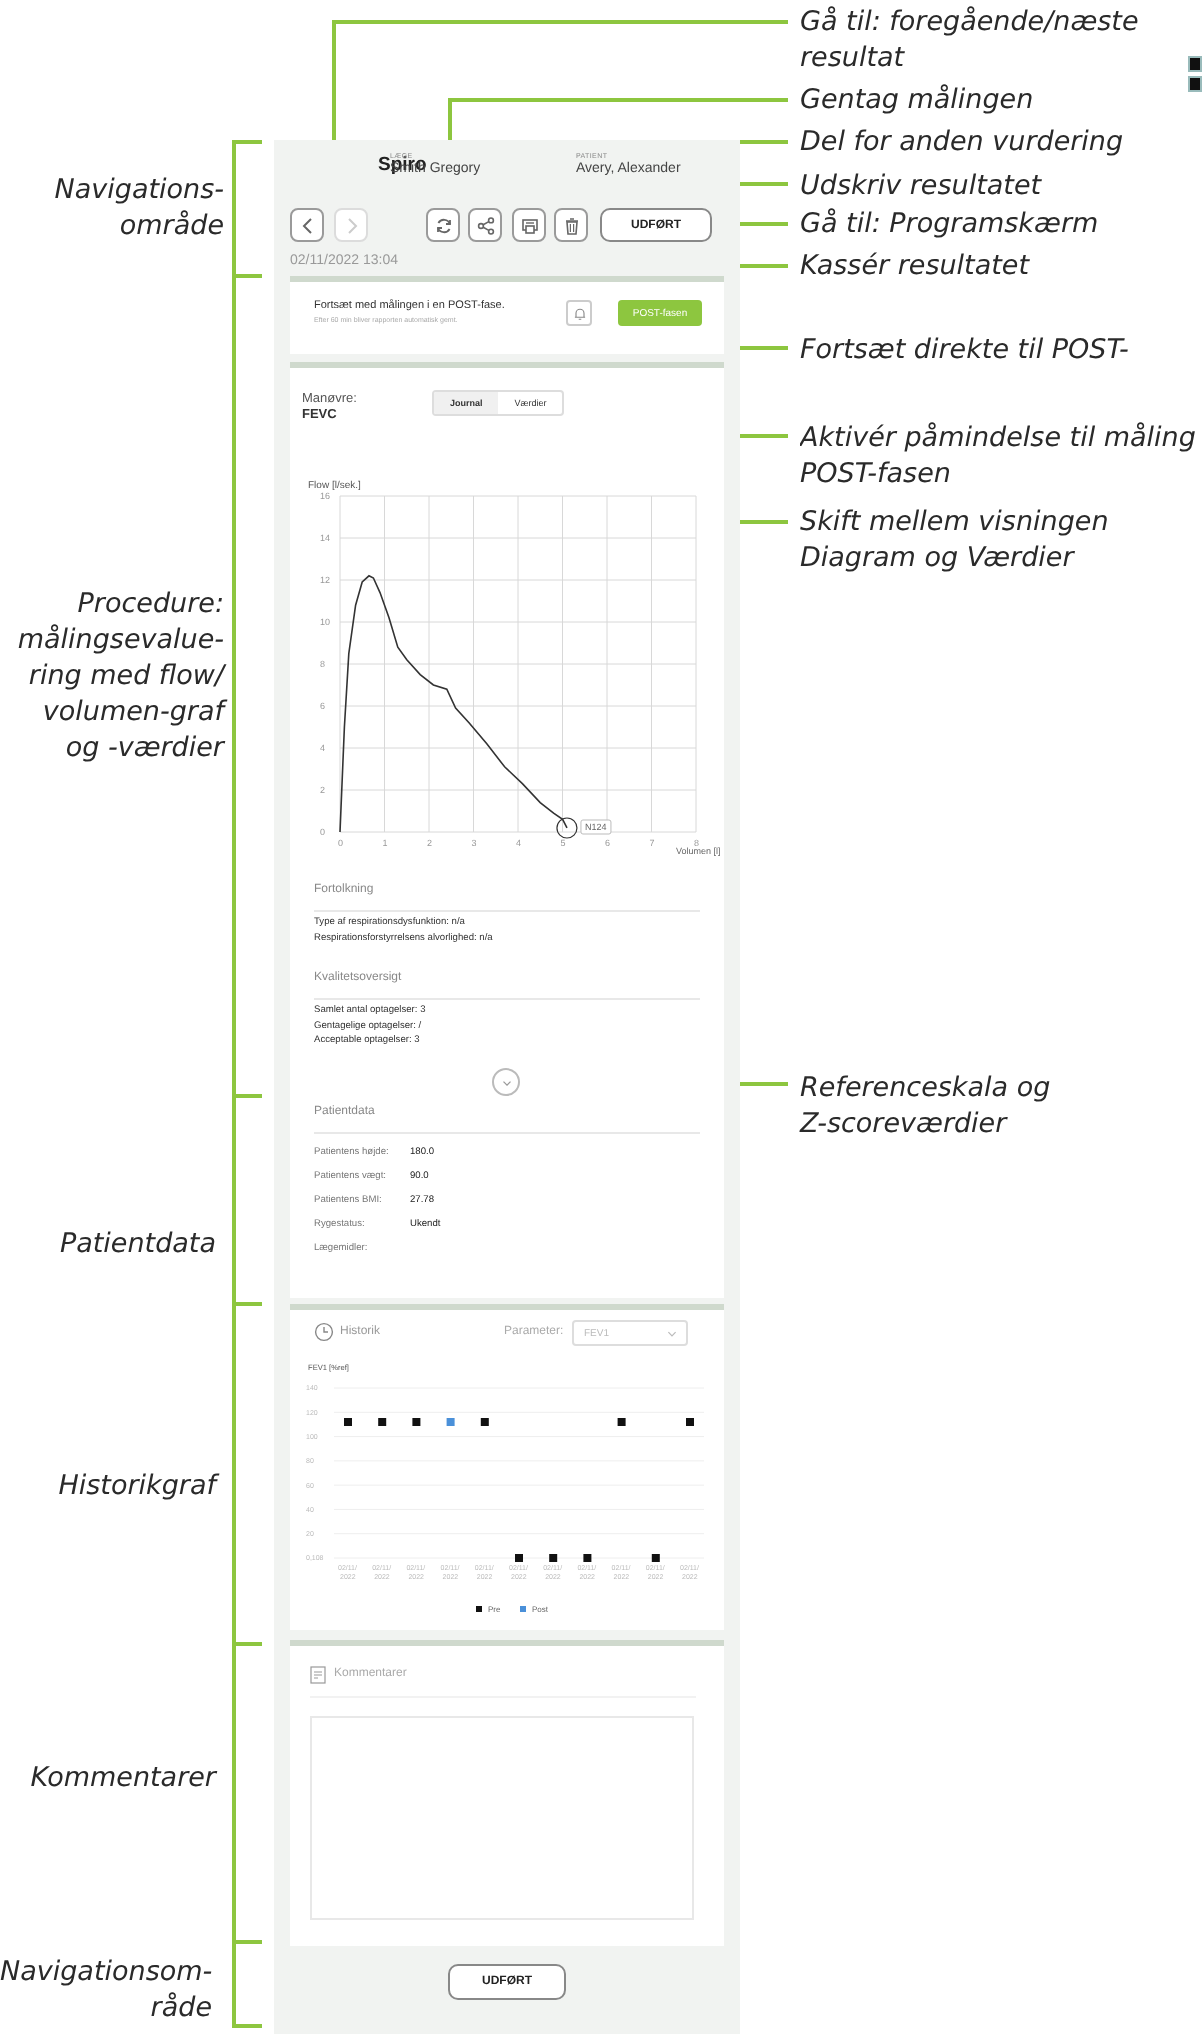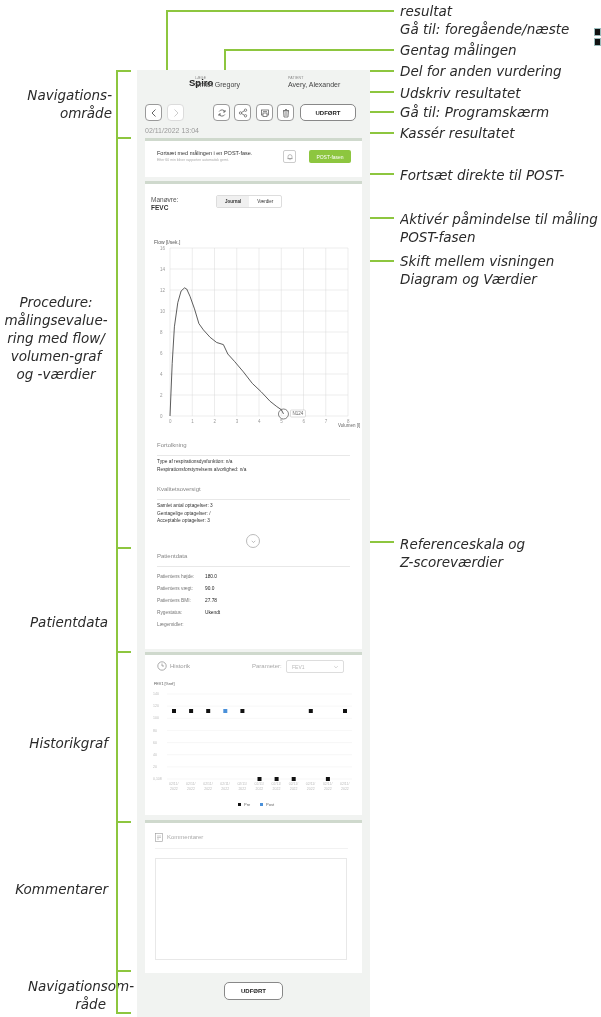--- a/index.html
+++ b/index.html
@@ -37,47 +37,47 @@
   .pd-val { position: absolute; left: 60px; font-size: 4.8px; color: #222; }
   .select { position: absolute; width: 58px; height: 13px; border: 1px solid #ddd; border-radius: 2px; font-size: 5px; color: #bbb; padding: 3px 5px; }
 </style>
 </head>
 <body>
 
 <div class="ann ann-left" style="left:0;top:86px;width:112px;">
   <div>Navigations-</div>
   <div>område</div>
 </div>
-<div class="ann ann-left" style="left:0;top:293px;width:112px;text-align:center;">
+<div class="ann ann-left" style="left:0;top:293px;width:112px;">
   <div>Procedure:</div>
   <div>målingsevalue-</div>
   <div>ring med flow/</div>
   <div>volumen-graf</div>
   <div>og -værdier</div>
 </div>
 <div class="ann ann-left" style="left:0;top:613px;width:108px;">Patientdata</div>
 <div class="ann ann-left" style="left:0;top:734px;width:108px;">Historikgraf</div>
 <div class="ann ann-left" style="left:0;top:880px;width:108px;">Kommentarer</div>
-<div class="ann ann-left" style="left:0;top:977px;width:106px;padding-left:28px;">
+<div class="ann ann-left" style="left:0;top:977px;width:106px;">
   <div>Navigationsom-</div>
   <div>råde</div>
 </div>
 
 <div class="gline" style="left:116px;top:70px;width:1.5px;height:943px;"></div>
 <div class="gline" style="left:116px;top:70px;width:15px;height:1.5px;"></div>
 <div class="gline" style="left:116px;top:137px;width:15px;height:1.5px;"></div>
 <div class="gline" style="left:116px;top:547px;width:15px;height:1.5px;"></div>
 <div class="gline" style="left:116px;top:651px;width:15px;height:1.5px;"></div>
 <div class="gline" style="left:116px;top:821px;width:15px;height:1.5px;"></div>
 <div class="gline" style="left:116px;top:970px;width:15px;height:1.5px;"></div>
 <div class="gline" style="left:116px;top:1012px;width:15px;height:1.5px;"></div>
 
 <div class="ann" style="left:400px;top:2px;width:200px;">
+  <div>Gå til: foregående/næste</div>
   <div>resultat</div>
-  <div>Gå til: foregående/næste</div>
 </div>
 <div class="ann" style="left:400px;top:41px;">Gentag målingen</div>
 <div class="ann" style="left:400px;top:62px;">Del for anden vurdering</div>
 <div class="ann" style="left:400px;top:84px;">Udskriv resultatet</div>
 <div class="ann" style="left:400px;top:103px;">Gå til: Programskærm</div>
 <div class="ann" style="left:400px;top:124px;">Kassér resultatet</div>
 <div class="ann" style="left:400px;top:166px;width:200px;">
   <div>Fortsæt direkte til POST-</div>
 </div>
 <div class="ann" style="left:400px;top:210px;width:201px;white-space:nowrap;overflow:hidden;">

